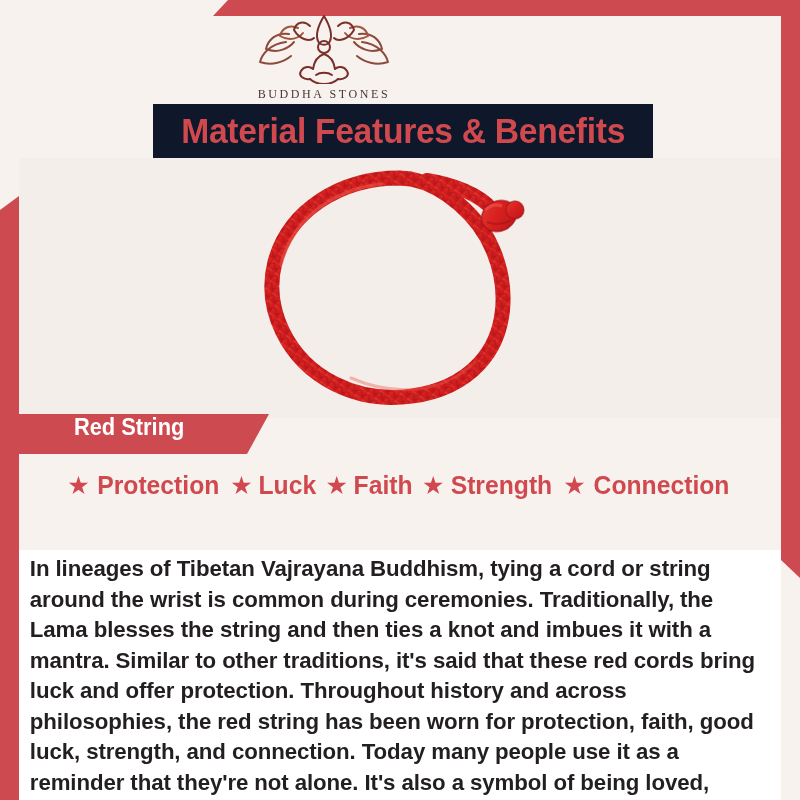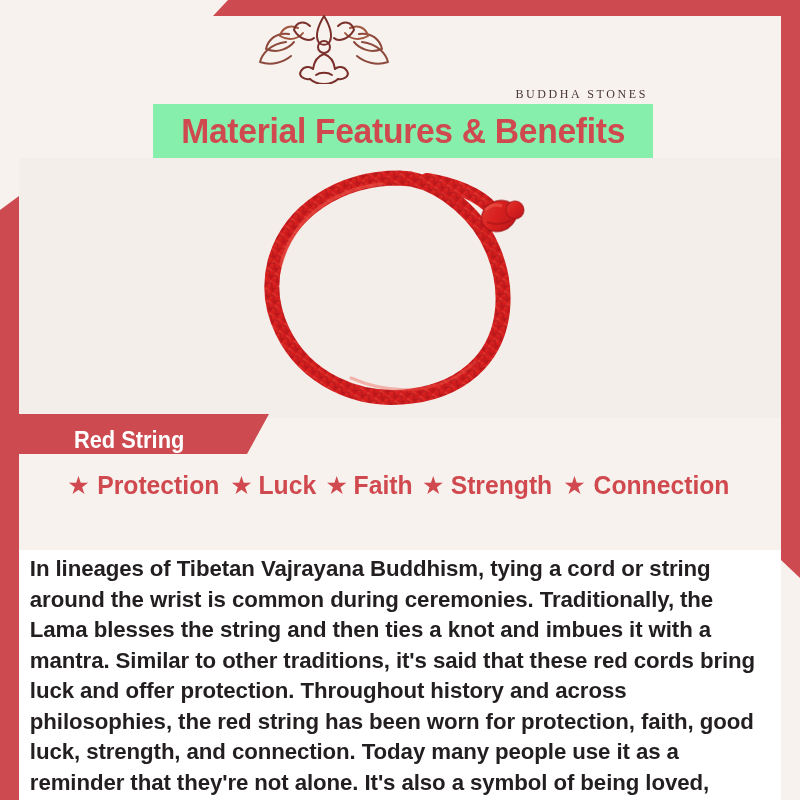--- a/index.html
+++ b/index.html
@@ -46,38 +46,38 @@
     width: 640px; height: 19px;
     background: #cd4a50;
     clip-path: polygon(0 0, 620px 0, 600px 19px, 0 19px);
   }
 
   
   .logo-wrap {
     position: absolute;
     top: 14px; left: 0;
     width: 648px;
-    text-align: right;
+    text-align: center;
   }
   .logo-mark { display: block; margin: 0 auto; }
   .logo-text {
     margin-top: 3px;
     font-family: "Liberation Serif", serif;
     font-size: 12px;
     letter-spacing: 2.6px;
     color: #4a3634;
     font-weight: 400;
   }
 
   
   .title-band {
     position: absolute;
     top: 104px; left: 153px;
     width: 500px; height: 54px;
-    background: #86efac;
+    background: #0f172a;
     display: flex;
     align-items: center;
     justify-content: center;
   }
   .title-text {
     font-family: "Liberation Sans Narrow", "Liberation Sans", sans-serif;
     font-weight: bold;
     font-size: 35px;
     letter-spacing: -0.3px;
     color: #d0494f;
@@ -99,21 +99,21 @@
   }
 
   
   .label-banner {
     position: absolute;
     top: 414px; left: 19px;
     width: 250px; height: 40px;
     background: #cd4a50;
     clip-path: polygon(0 0, 250px 0, 228px 40px, 0 40px);
     display: flex;
-    align-items: flex-end;
+    align-items: flex-start;
   }
   .label-text {
     margin-left: 52px;
     font-family: "Liberation Sans Narrow", "Liberation Sans", sans-serif;
     font-weight: bold;
     font-size: 23px;
     color: #ffffff;
     letter-spacing: 0px;
     transform: scaleX(0.95);
   }

